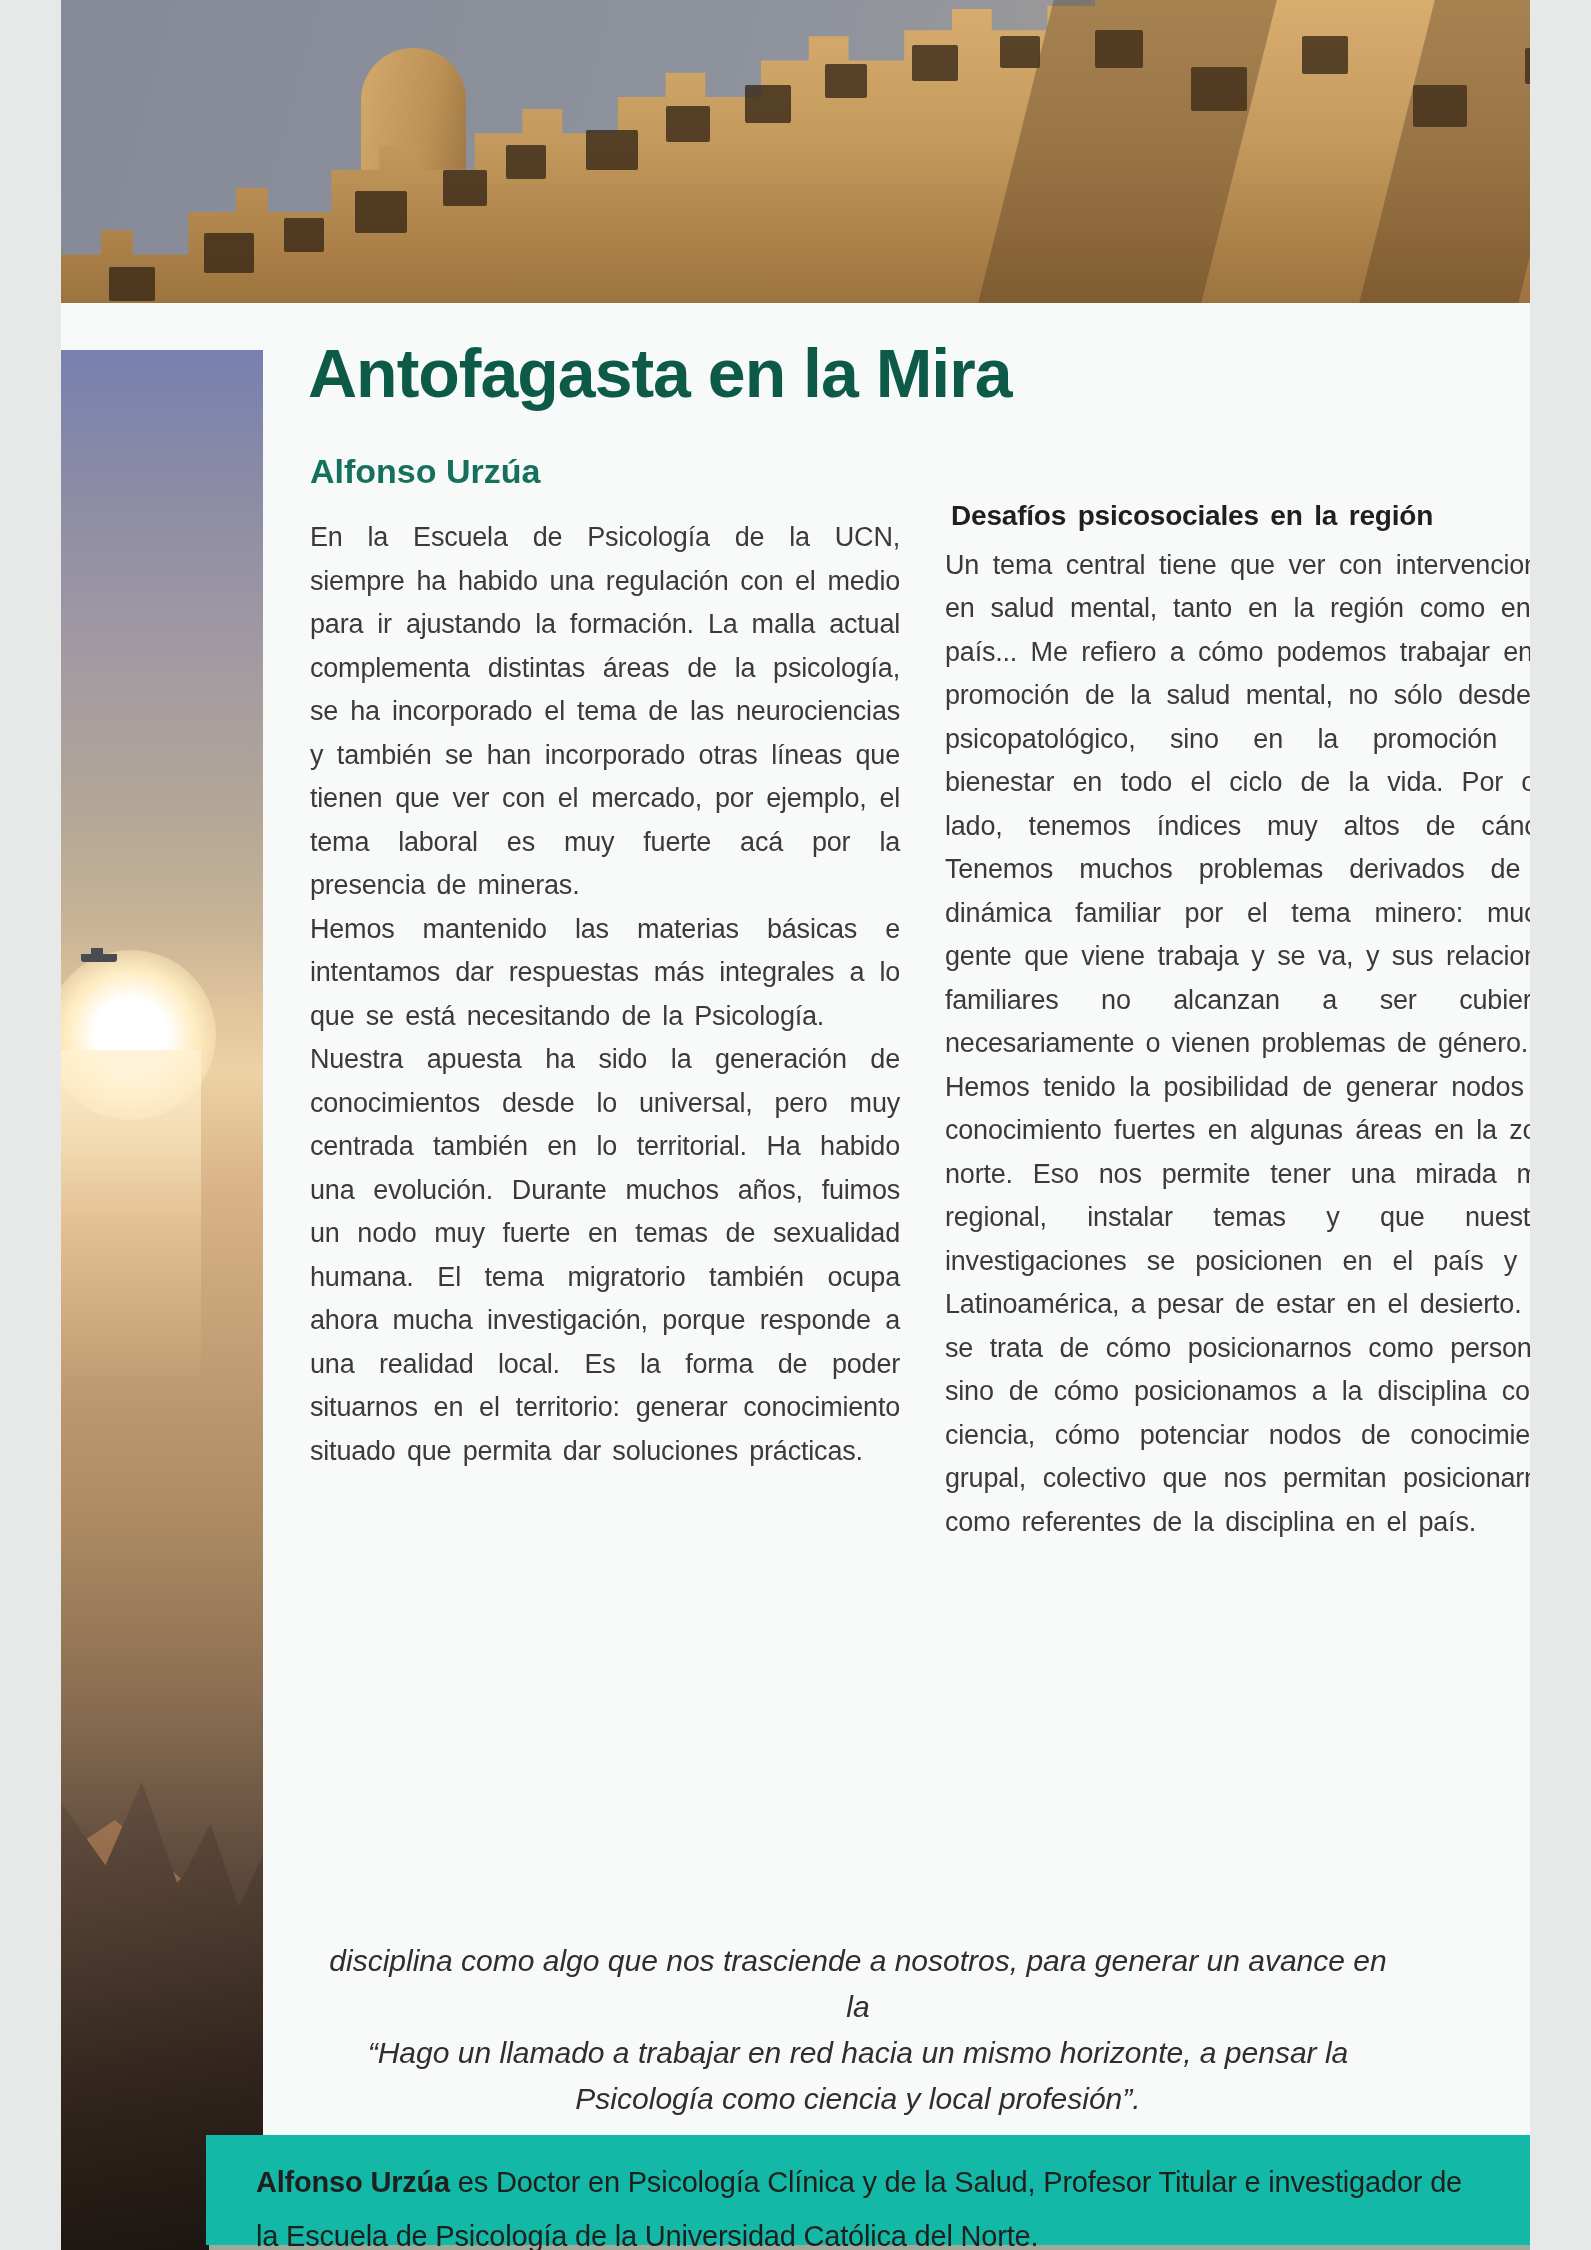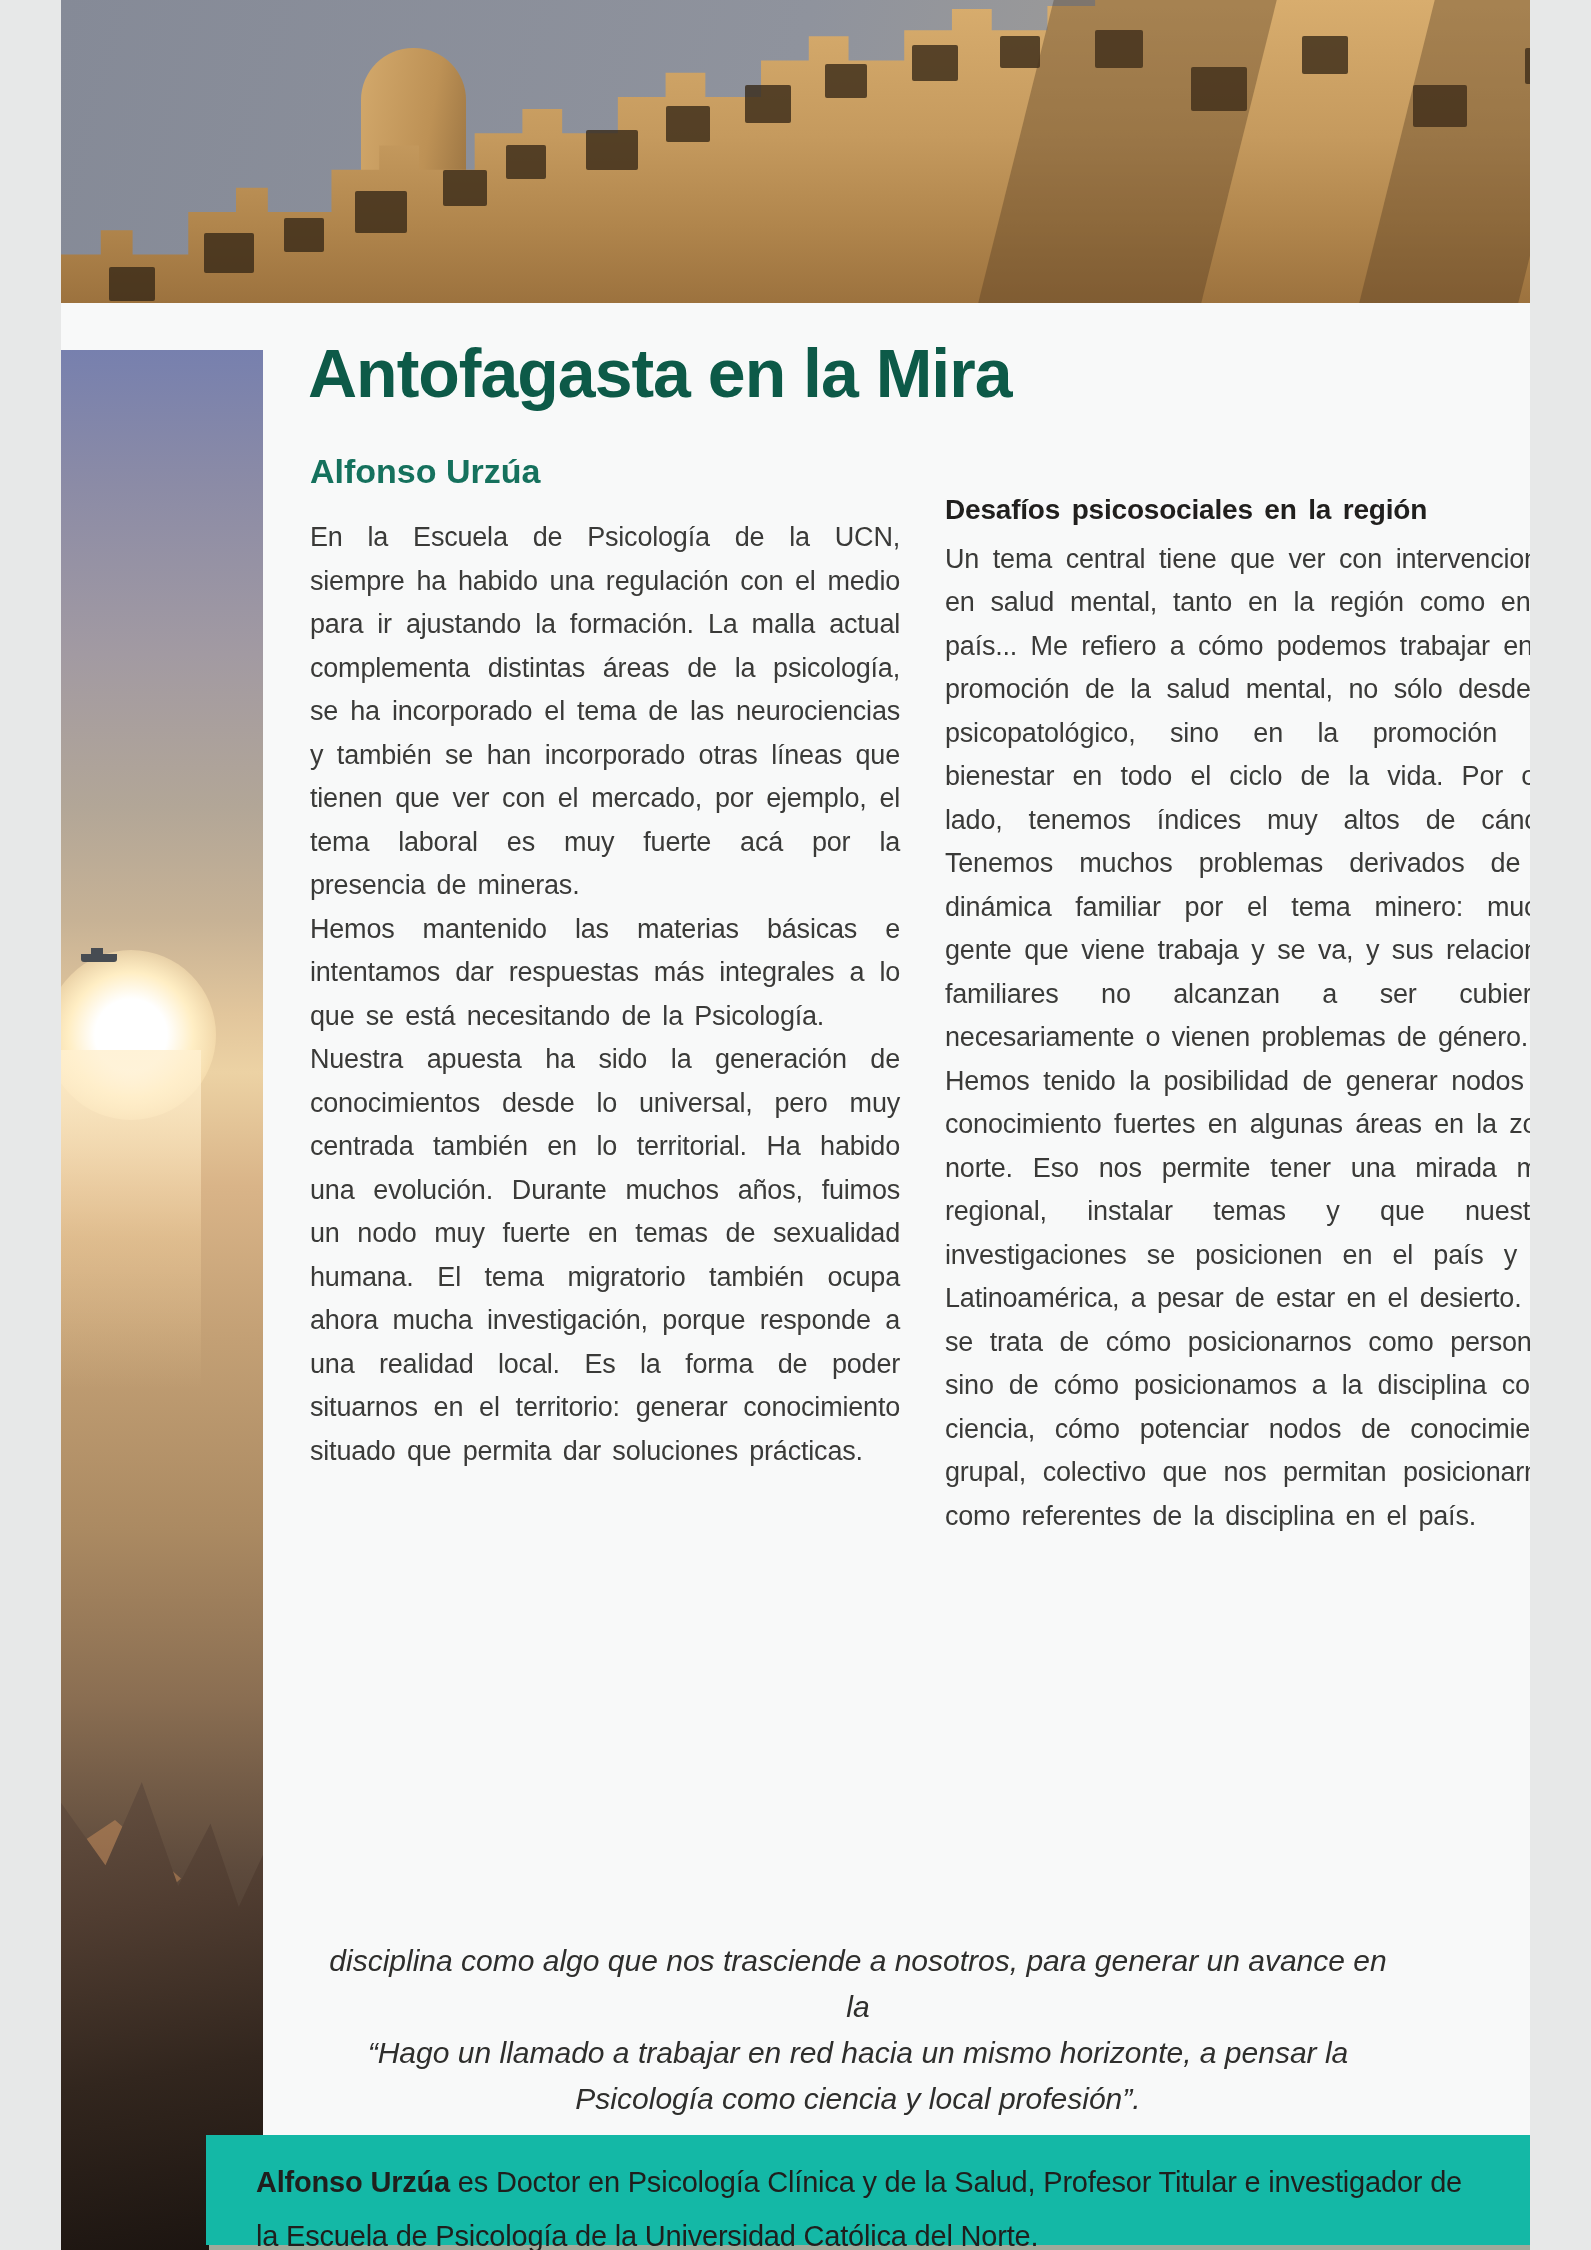--- a/index.html
+++ b/index.html
@@ -36,21 +36,21 @@
     clip-path:polygon(0 40%,45% 0,100% 65%,70% 100%,0 100%);}
 
   
   .title{position:absolute;left:247px;top:336px;width:1120px;margin:0;
     font-size:68px;line-height:74px;font-weight:800;letter-spacing:-1px;color:#0d5a48;}
   .author{position:absolute;left:249px;top:452px;margin:0;
     font-size:34px;font-weight:700;color:#15715d;}
   .col{position:absolute;font-size:27px;line-height:43.5px;color:#3a3a38;
     text-align:justify;word-spacing:4px;letter-spacing:-0.2px;}
   .col p{margin:0;}
-  .col .subhead{margin:0;font-size:28px;line-height:43.5px;font-weight:700;color:#201f1d;}
+  .col .subhead{margin:6px;font-size:28px;line-height:43.5px;font-weight:700;color:#201f1d;}
   .col1{left:249px;top:516px;width:590px;}
   .col1 .subhead{margin-top:46px;max-width:560px;text-align:justify;}
   .col2{left:884px;top:488px;width:622px;}
   .col2 .subhead{margin-bottom:6px;}
 
   
   .quote{position:absolute;left:262px;top:1938px;width:1070px;text-align:center;
     font-style:italic;font-size:30px;line-height:46px;color:#2e2e2c;}
 
   

